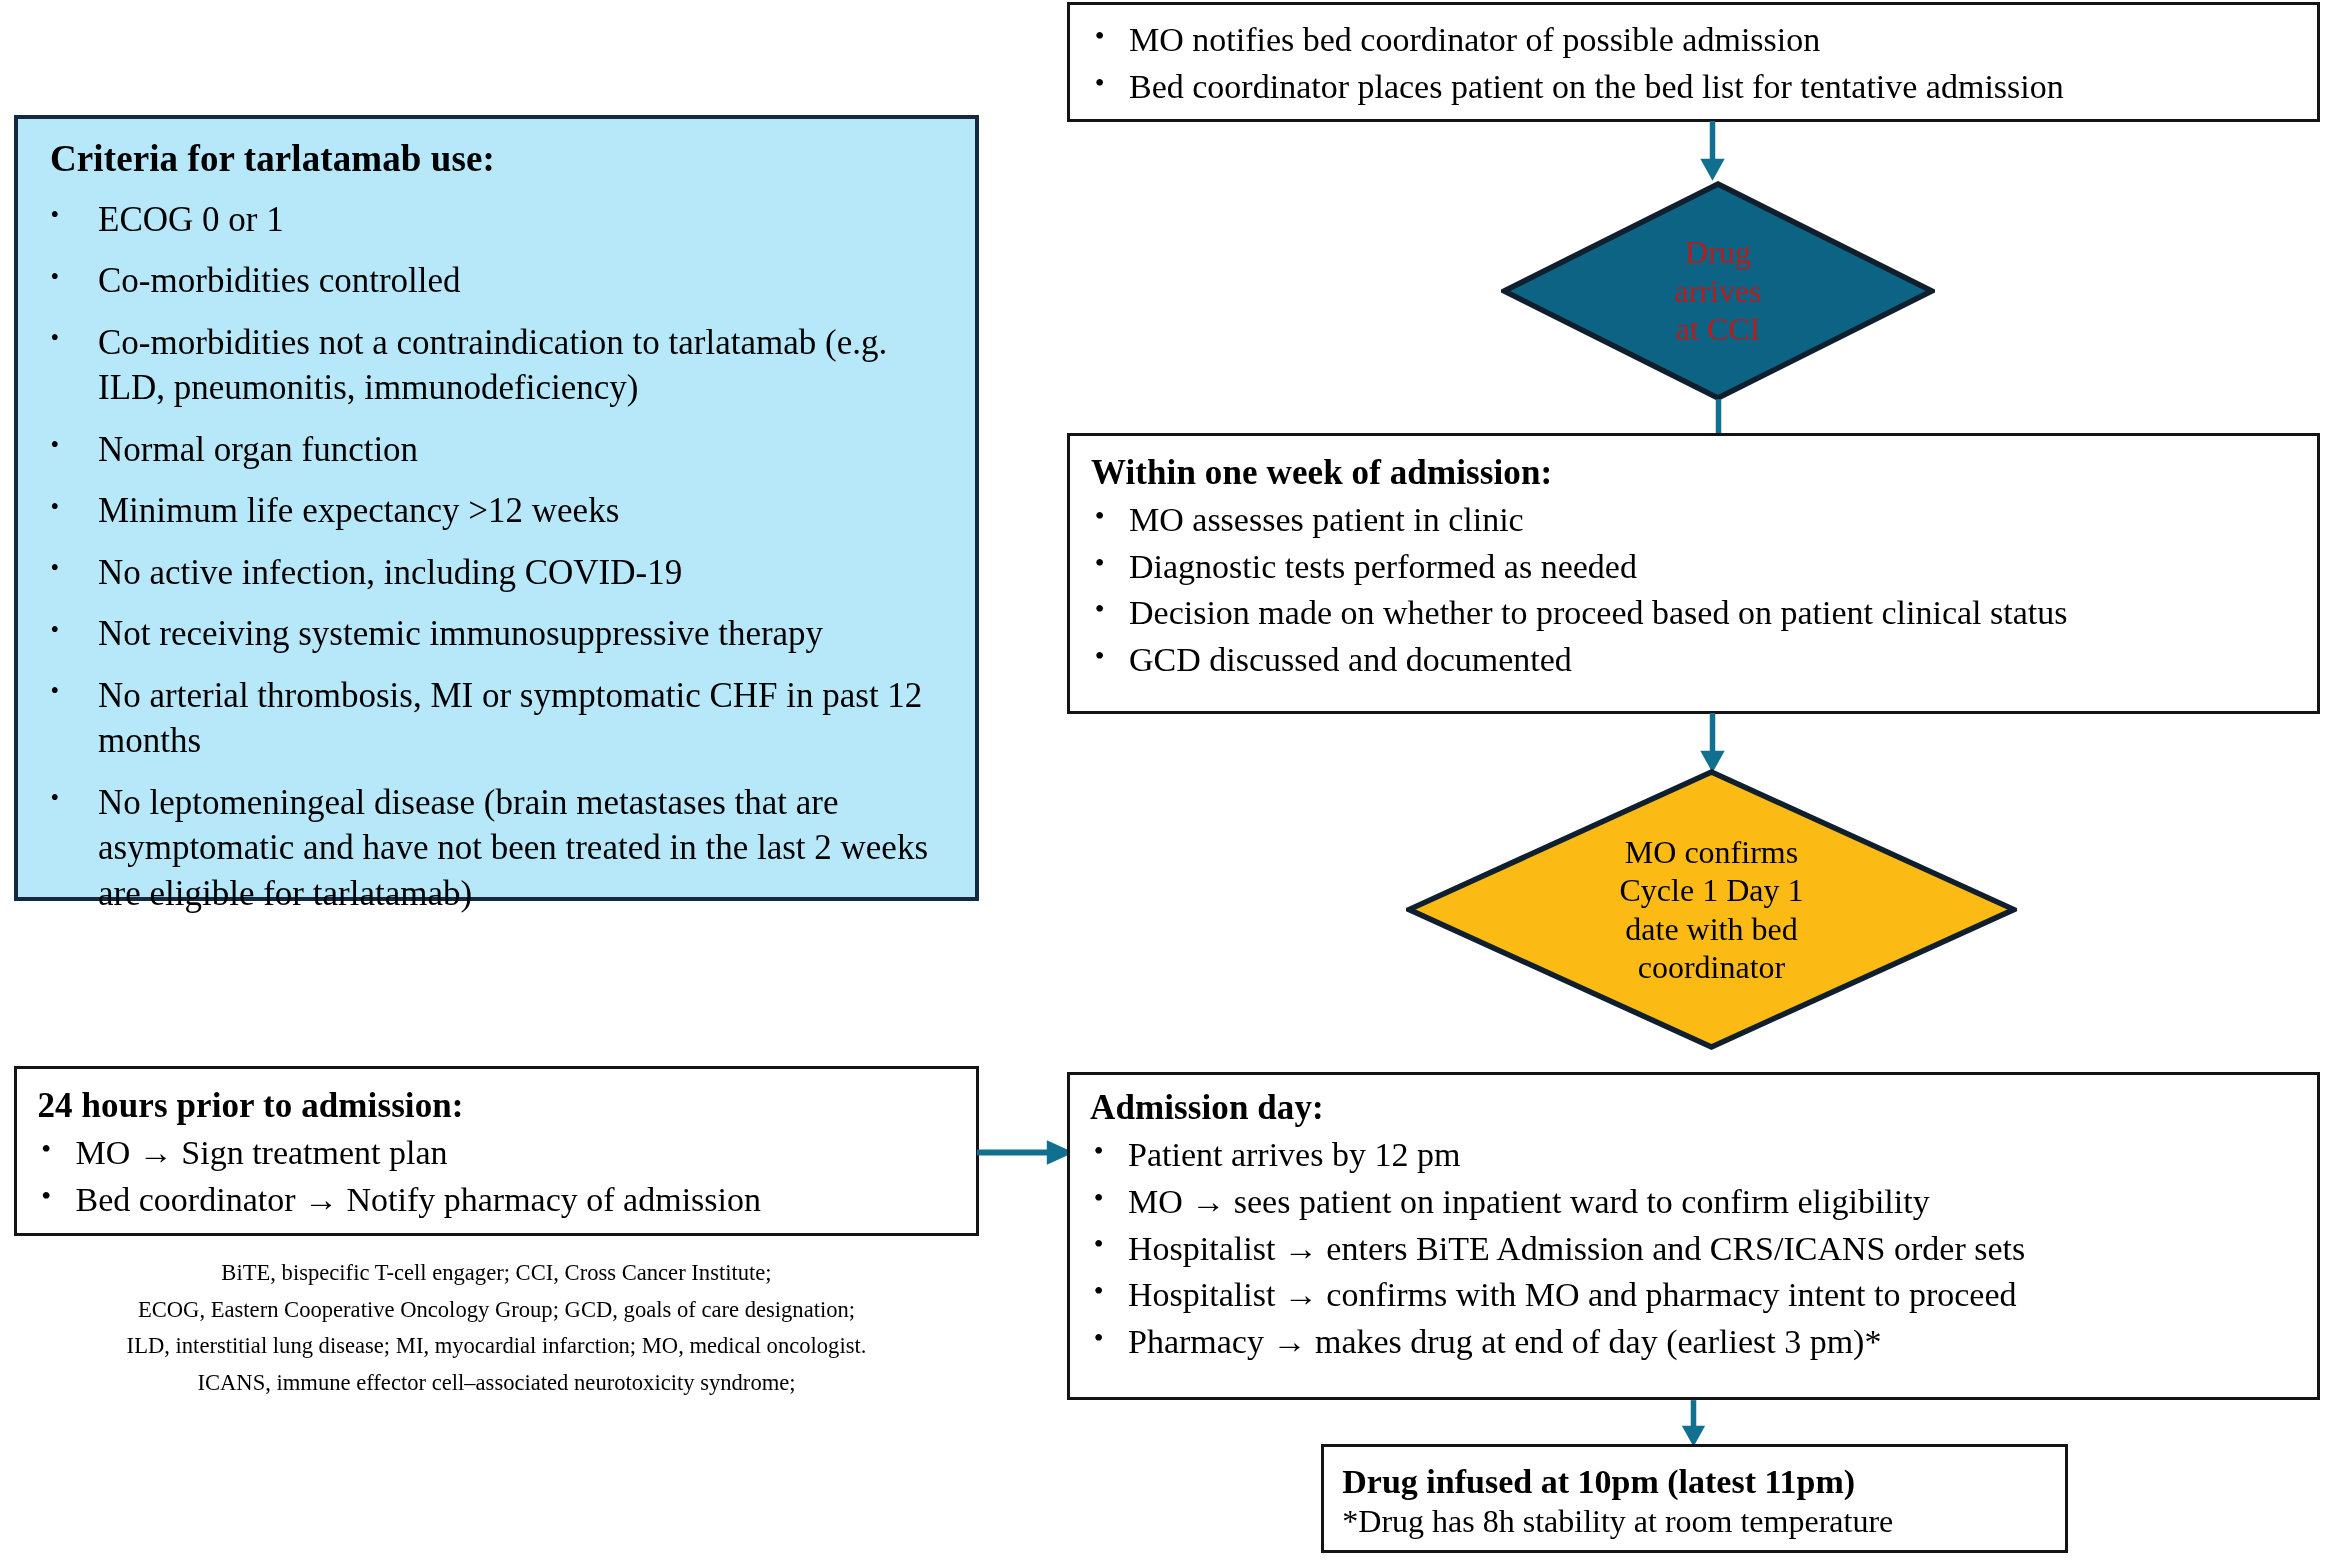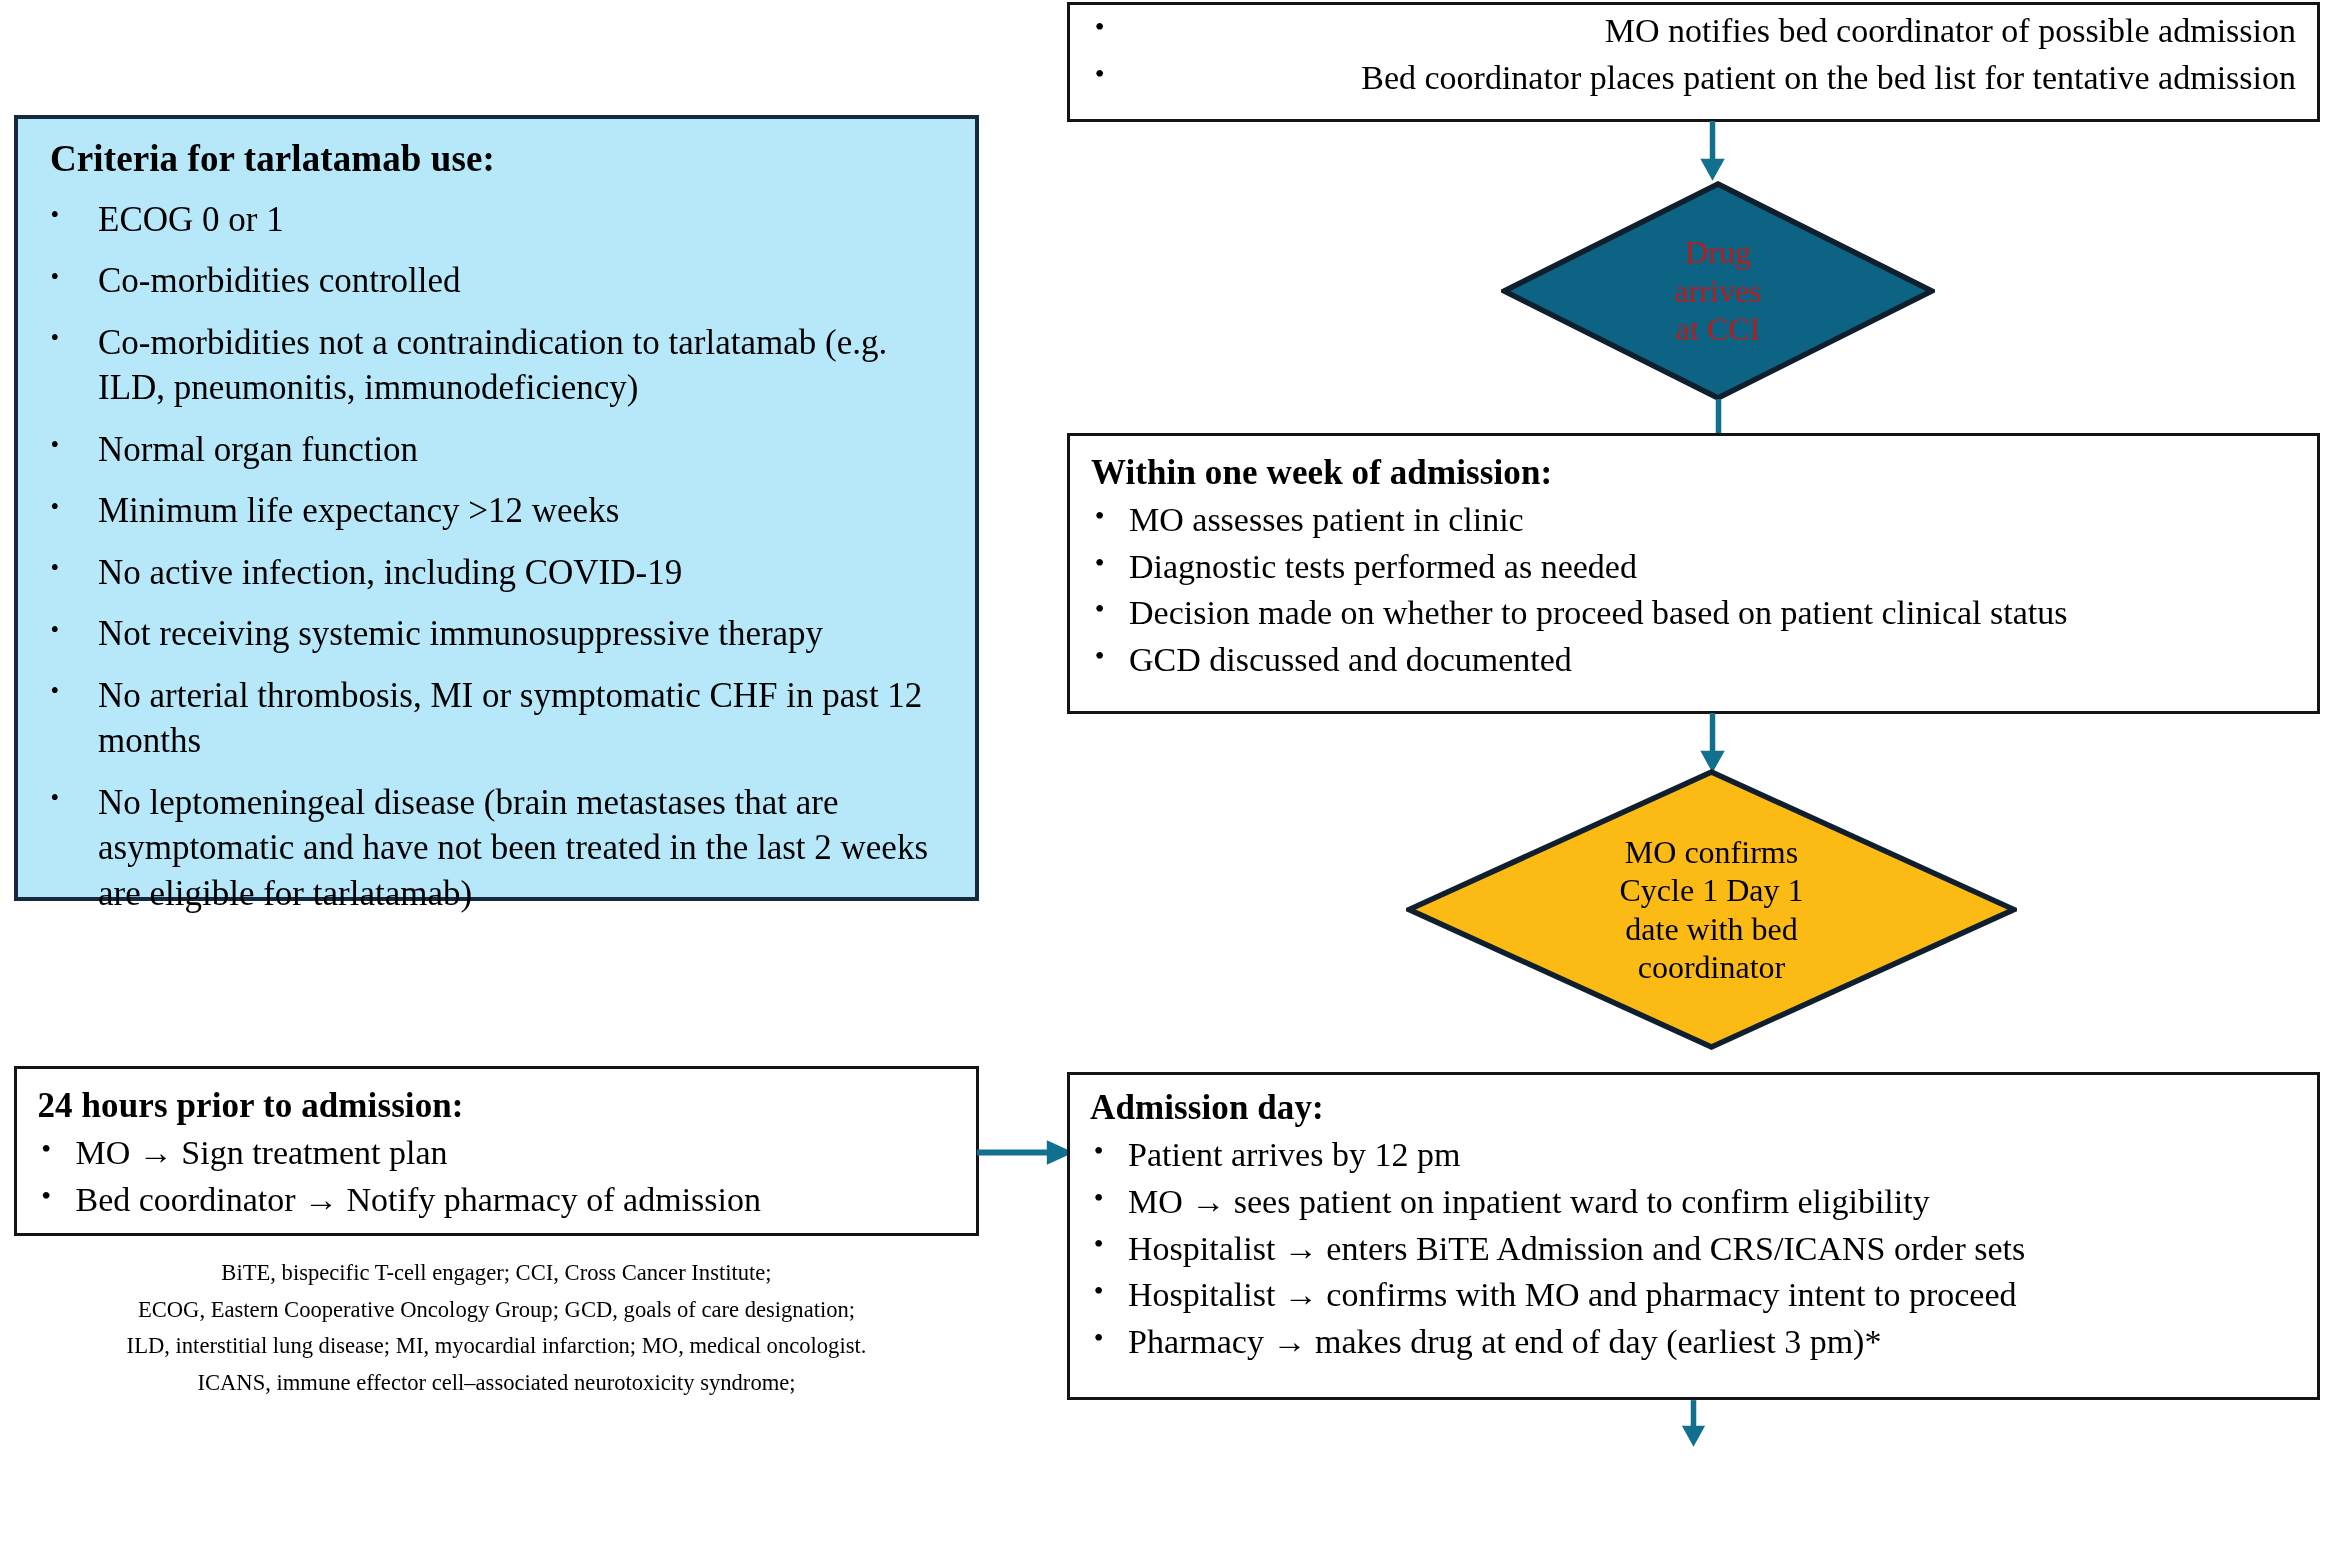--- a/index.html
+++ b/index.html
@@ -129,21 +129,21 @@
     font-size: 32px;
     line-height: 1.22;
     margin: 0;
   }
 </style>
 </head>
 <body>
 
 <div class="canvas">
 
-  <div class="box" style="left:1067px; top:2.4px; width:1253px; height:120px; padding-top:4px;text-align:right;">
+  <div class="box" style="left:1067px; top:2.4px; width:1253px; height:120px; padding-top:13px;">
     <ul class="bl">
       <li>MO notifies bed coordinator of possible admission</li>
       <li>Bed coordinator places patient on the bed list for tentative admission</li>
     </ul>
   </div>
 
   <div class="conn" style="left:1688px; top:121px; width:49px; height:61px;">
     <svg width="49" height="61" viewBox="0 0 80 100">
       <line x1="40" y1="0" x2="40" y2="70" stroke="#11708f" stroke-width="9"></line>
       <polygon points="40,98 20,62 60,62" fill="#11708f"></polygon>
@@ -219,20 +219,24 @@
     </ul>
   </div>
 
   <div class="conn" style="left:1669px; top:1400px; width:49px; height:48px;">
     <svg width="49" height="48" viewBox="0 0 80 78">
       <line x1="40" y1="0" x2="40" y2="48" stroke="#11708f" stroke-width="9"></line>
       <polygon points="40,76 21,42 59,42" fill="#11708f"></polygon>
     </svg>
   </div>
 
+  <div class="box" style="left:1321px; top:1444px; width:747px; height:109px; padding:13.5px 18.3px;">
+    <p class="infused-title">Drug infused at 10pm (latest 11pm)</p>
+    <p class="infused-sub">*Drug has 8h stability at room temperature</p>
+  </div>
 
   <div class="box criteria" style="left:13.5px; top:115px; width:965px; height:786px;">
     <div class="box-title">Criteria for tarlatamab use:</div>
     <ul class="bl criteria-list">
       <li>ECOG 0 or 1</li>
       <li>Co-morbidities controlled</li>
       <li>Co-morbidities not a contraindication to tarlatamab (e.g. ILD, pneumonitis, immunodeficiency)</li>
       <li>Normal organ function</li>
       <li>Minimum life expectancy &gt;12 weeks</li>
       <li>No active infection, including COVID-19</li>

